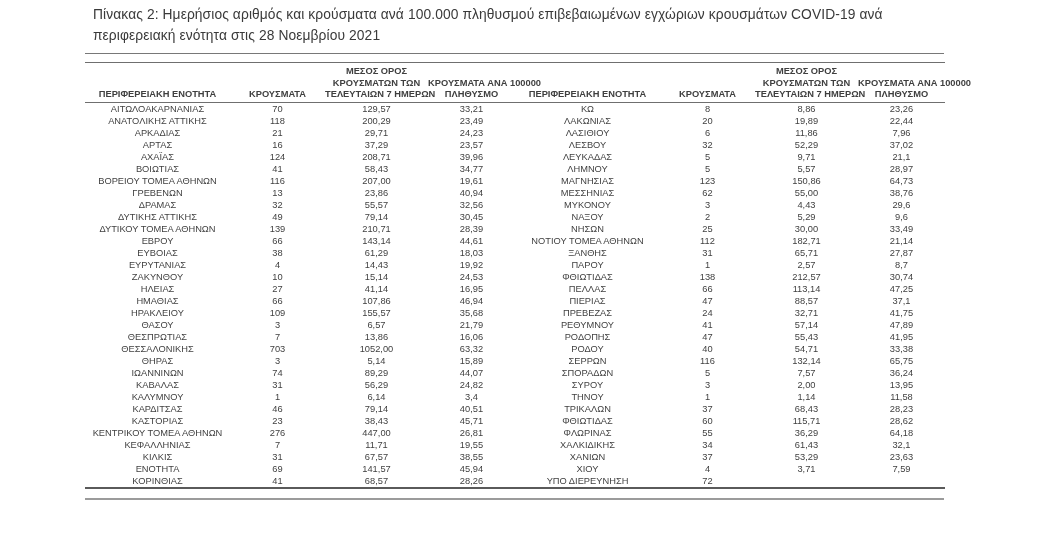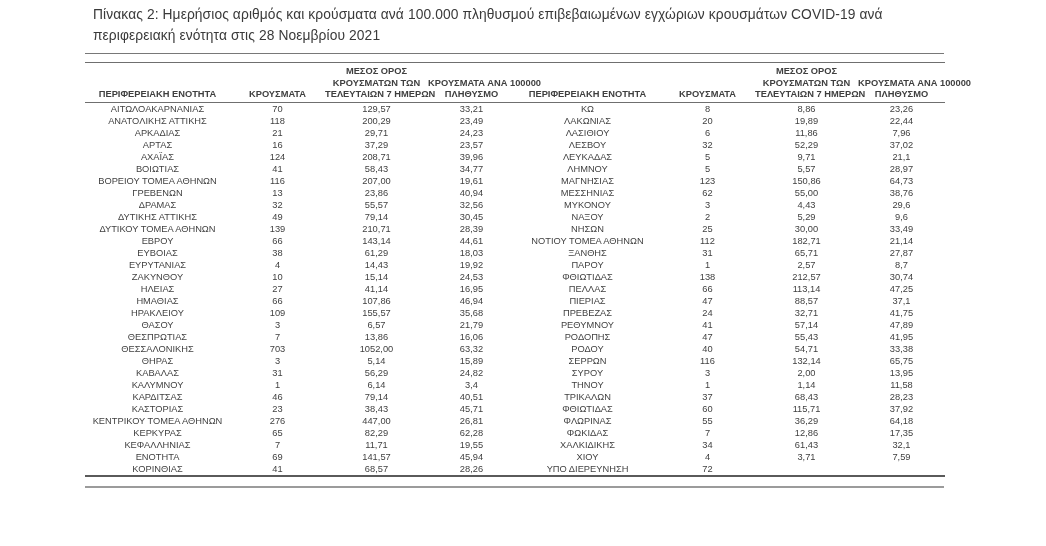--- a/index.html
+++ b/index.html
@@ -309,20 +309,30 @@
             <td class="c-region">ΘΗΡΑΣ</td>
             <td class="c-cases">3</td>
             <td class="c-avg">5,14</td>
             <td class="c-per">15,89</td>
             <td class="c-region">ΣΕΡΡΩΝ</td>
             <td class="c-cases">116</td>
             <td class="c-avg">132,14</td>
             <td class="c-per">65,75</td>
           </tr>
           <tr>
+            <td class="c-region">ΙΩΑΝΝΙΝΩΝ</td>
+            <td class="c-cases">74</td>
+            <td class="c-avg">89,29</td>
+            <td class="c-per">44,07</td>
+            <td class="c-region">ΣΠΟΡΑΔΩΝ</td>
+            <td class="c-cases">5</td>
+            <td class="c-avg">7,57</td>
+            <td class="c-per">36,24</td>
+          </tr>
+          <tr>
             <td class="c-region">ΚΑΒΑΛΑΣ</td>
             <td class="c-cases">31</td>
             <td class="c-avg">56,29</td>
             <td class="c-per">24,82</td>
             <td class="c-region">ΣΥΡΟΥ</td>
             <td class="c-cases">3</td>
             <td class="c-avg">2,00</td>
             <td class="c-per">13,95</td>
           </tr>
           <tr>
@@ -346,53 +356,53 @@
             <td class="c-per">28,23</td>
           </tr>
           <tr>
             <td class="c-region">ΚΑΣΤΟΡΙΑΣ</td>
             <td class="c-cases">23</td>
             <td class="c-avg">38,43</td>
             <td class="c-per">45,71</td>
             <td class="c-region">ΦΘΙΩΤΙΔΑΣ</td>
             <td class="c-cases">60</td>
             <td class="c-avg">115,71</td>
-            <td class="c-per">37,92</td>
+            <td class="c-per">28,62</td>
           </tr>
           <tr>
             <td class="c-region">ΚΕΝΤΡΙΚΟΥ ΤΟΜΕΑ ΑΘΗΝΩΝ</td>
             <td class="c-cases">276</td>
             <td class="c-avg">447,00</td>
             <td class="c-per">26,81</td>
             <td class="c-region">ΦΛΩΡΙΝΑΣ</td>
             <td class="c-cases">55</td>
             <td class="c-avg">36,29</td>
             <td class="c-per">64,18</td>
           </tr>
           <tr>
-            <td class="c-region">ΚΕΡΚΥΡΑΣ</td>
-            <td class="c-cases">65</td>
-            <td class="c-avg">82,29</td>
-            <td class="c-per">62,28</td>
-            <td class="c-region">ΦΩΚΙΔΑΣ</td>
-            <td class="c-cases">7</td>
-            <td class="c-avg">12,86</td>
-            <td class="c-per">17,35</td>
-          </tr>
-          <tr>
             <td class="c-region">ΚΕΦΑΛΛΗΝΙΑΣ</td>
             <td class="c-cases">7</td>
             <td class="c-avg">11,71</td>
             <td class="c-per">19,55</td>
             <td class="c-region">ΧΑΛΚΙΔΙΚΗΣ</td>
             <td class="c-cases">34</td>
             <td class="c-avg">61,43</td>
             <td class="c-per">32,1</td>
           </tr>
           <tr>
+            <td class="c-region">ΚΙΛΚΙΣ</td>
+            <td class="c-cases">31</td>
+            <td class="c-avg">67,57</td>
+            <td class="c-per">38,55</td>
+            <td class="c-region">ΧΑΝΙΩΝ</td>
+            <td class="c-cases">37</td>
+            <td class="c-avg">53,29</td>
+            <td class="c-per">23,63</td>
+          </tr>
+          <tr>
             <td class="c-region">ΕΝΟΤΗΤΑ</td>
             <td class="c-cases">69</td>
             <td class="c-avg">141,57</td>
             <td class="c-per">45,94</td>
             <td class="c-region">ΧΙΟΥ</td>
             <td class="c-cases">4</td>
             <td class="c-avg">3,71</td>
             <td class="c-per">7,59</td>
           </tr>
           <tr>

